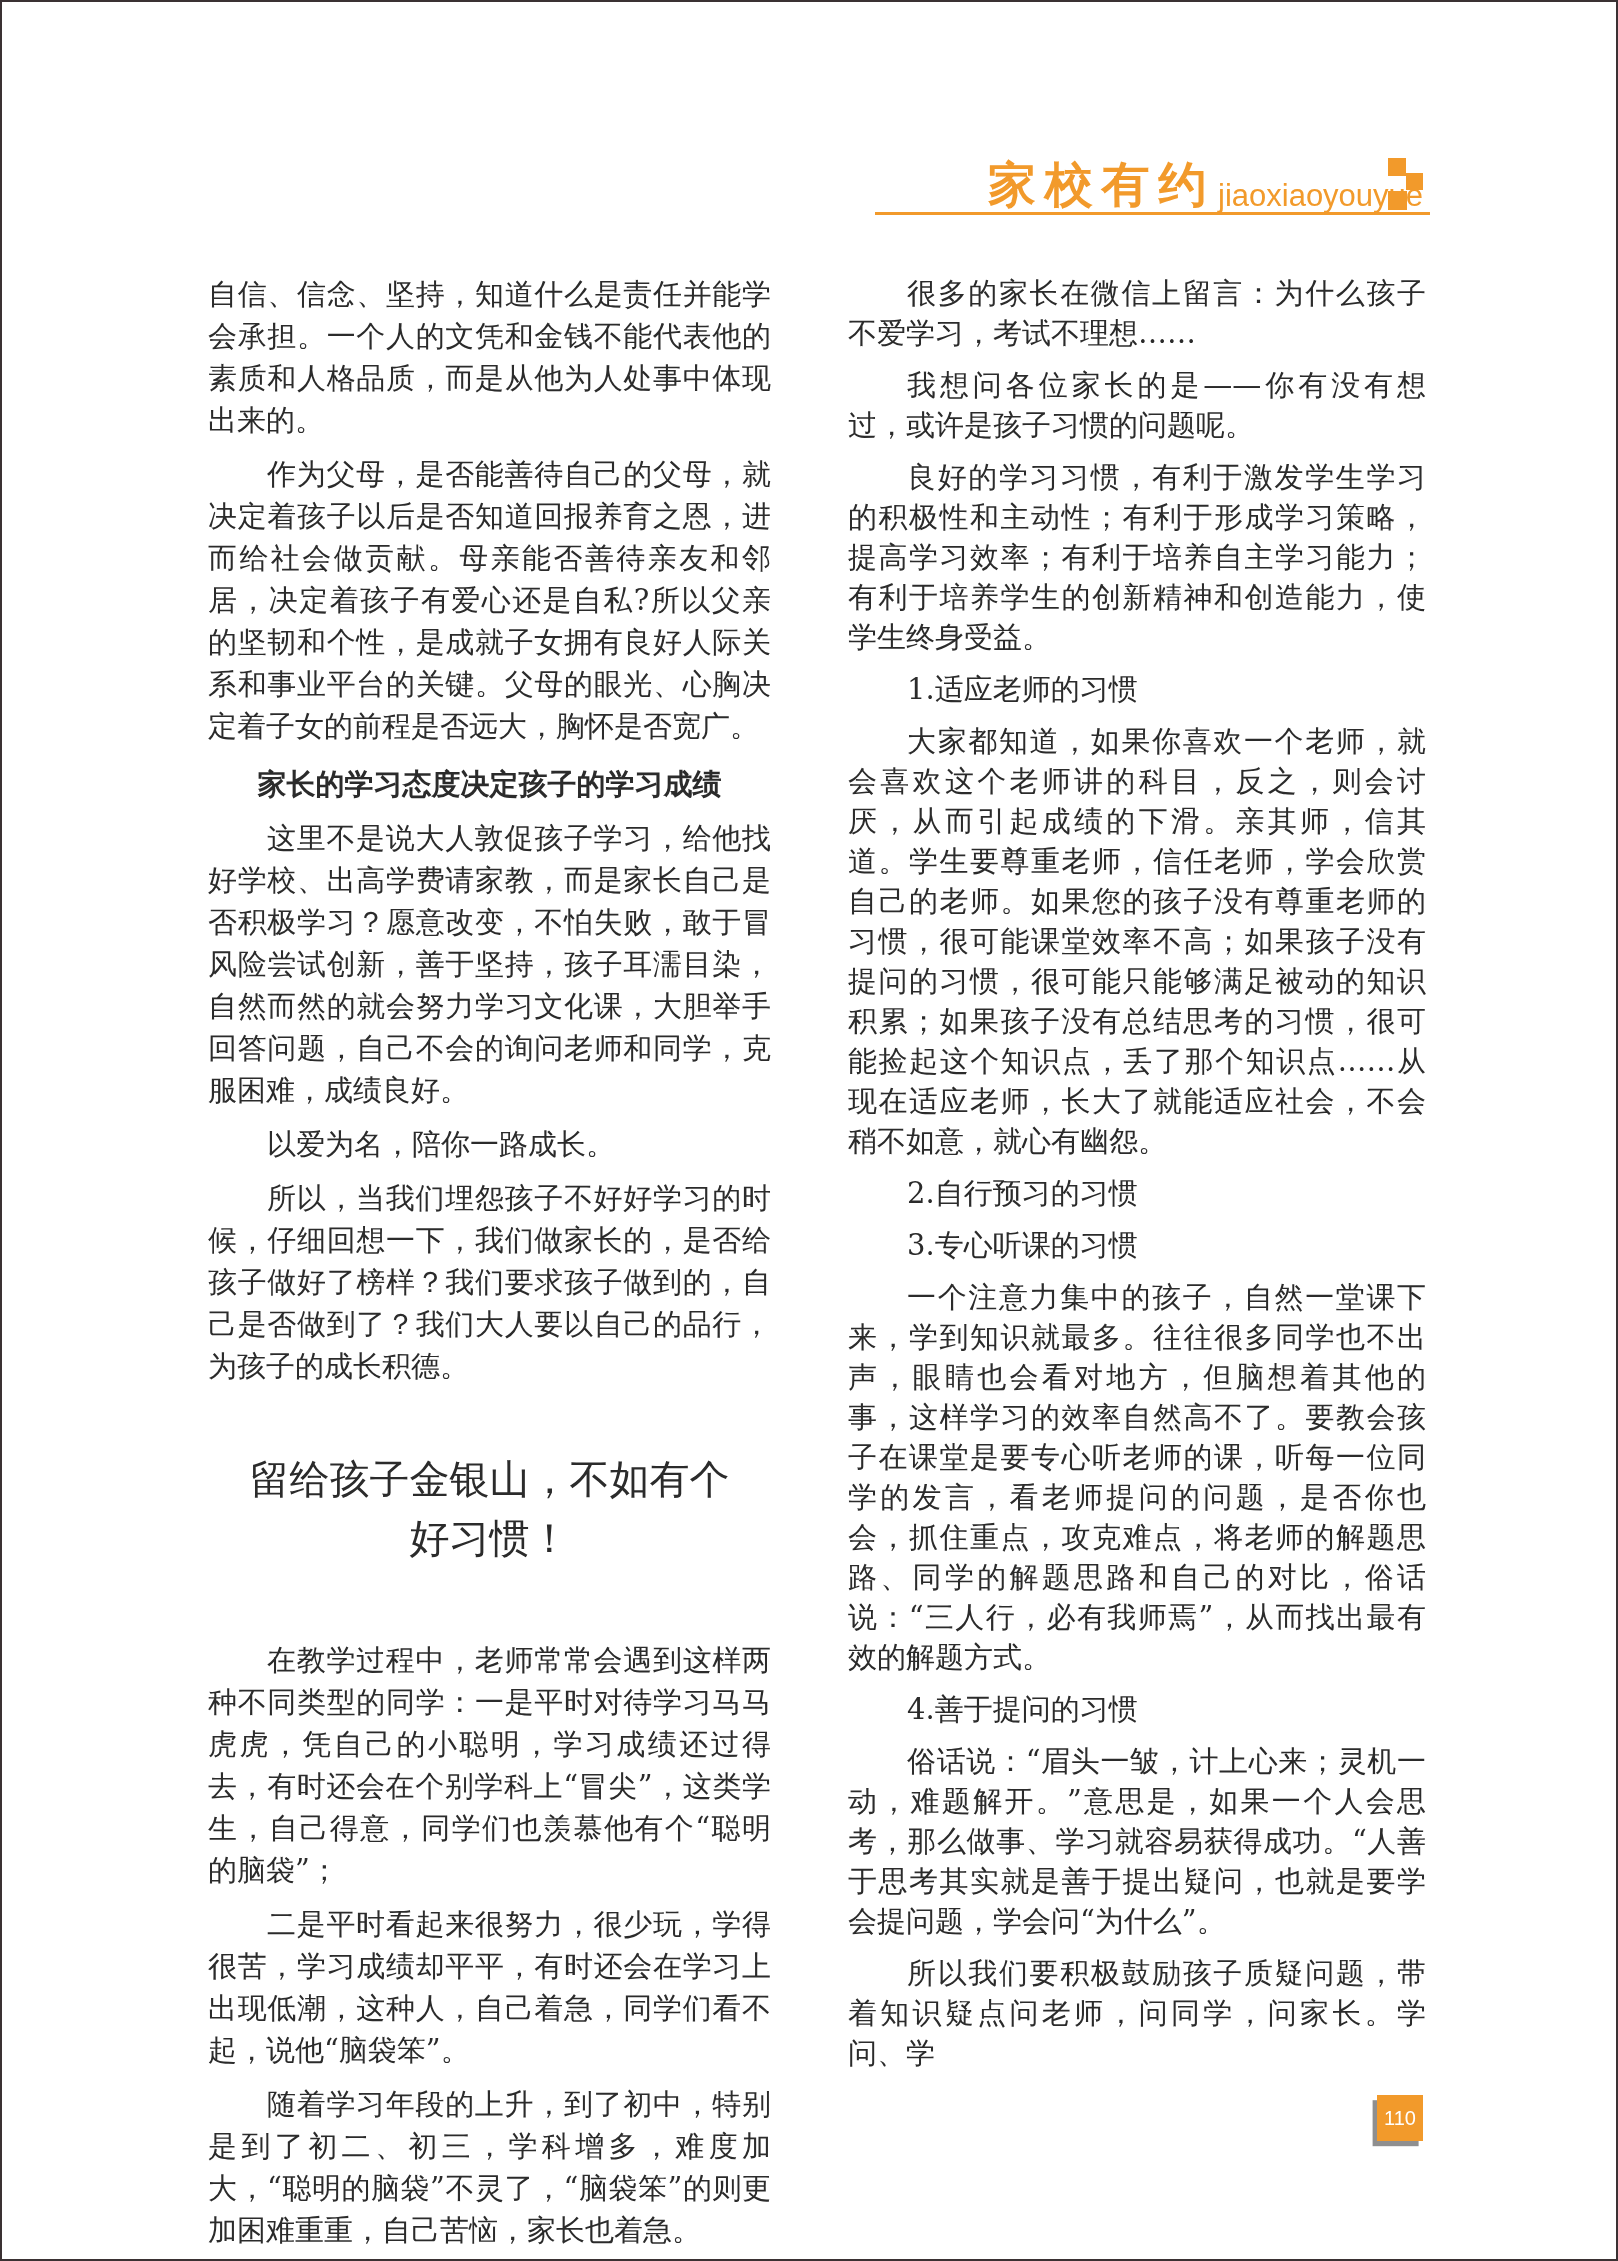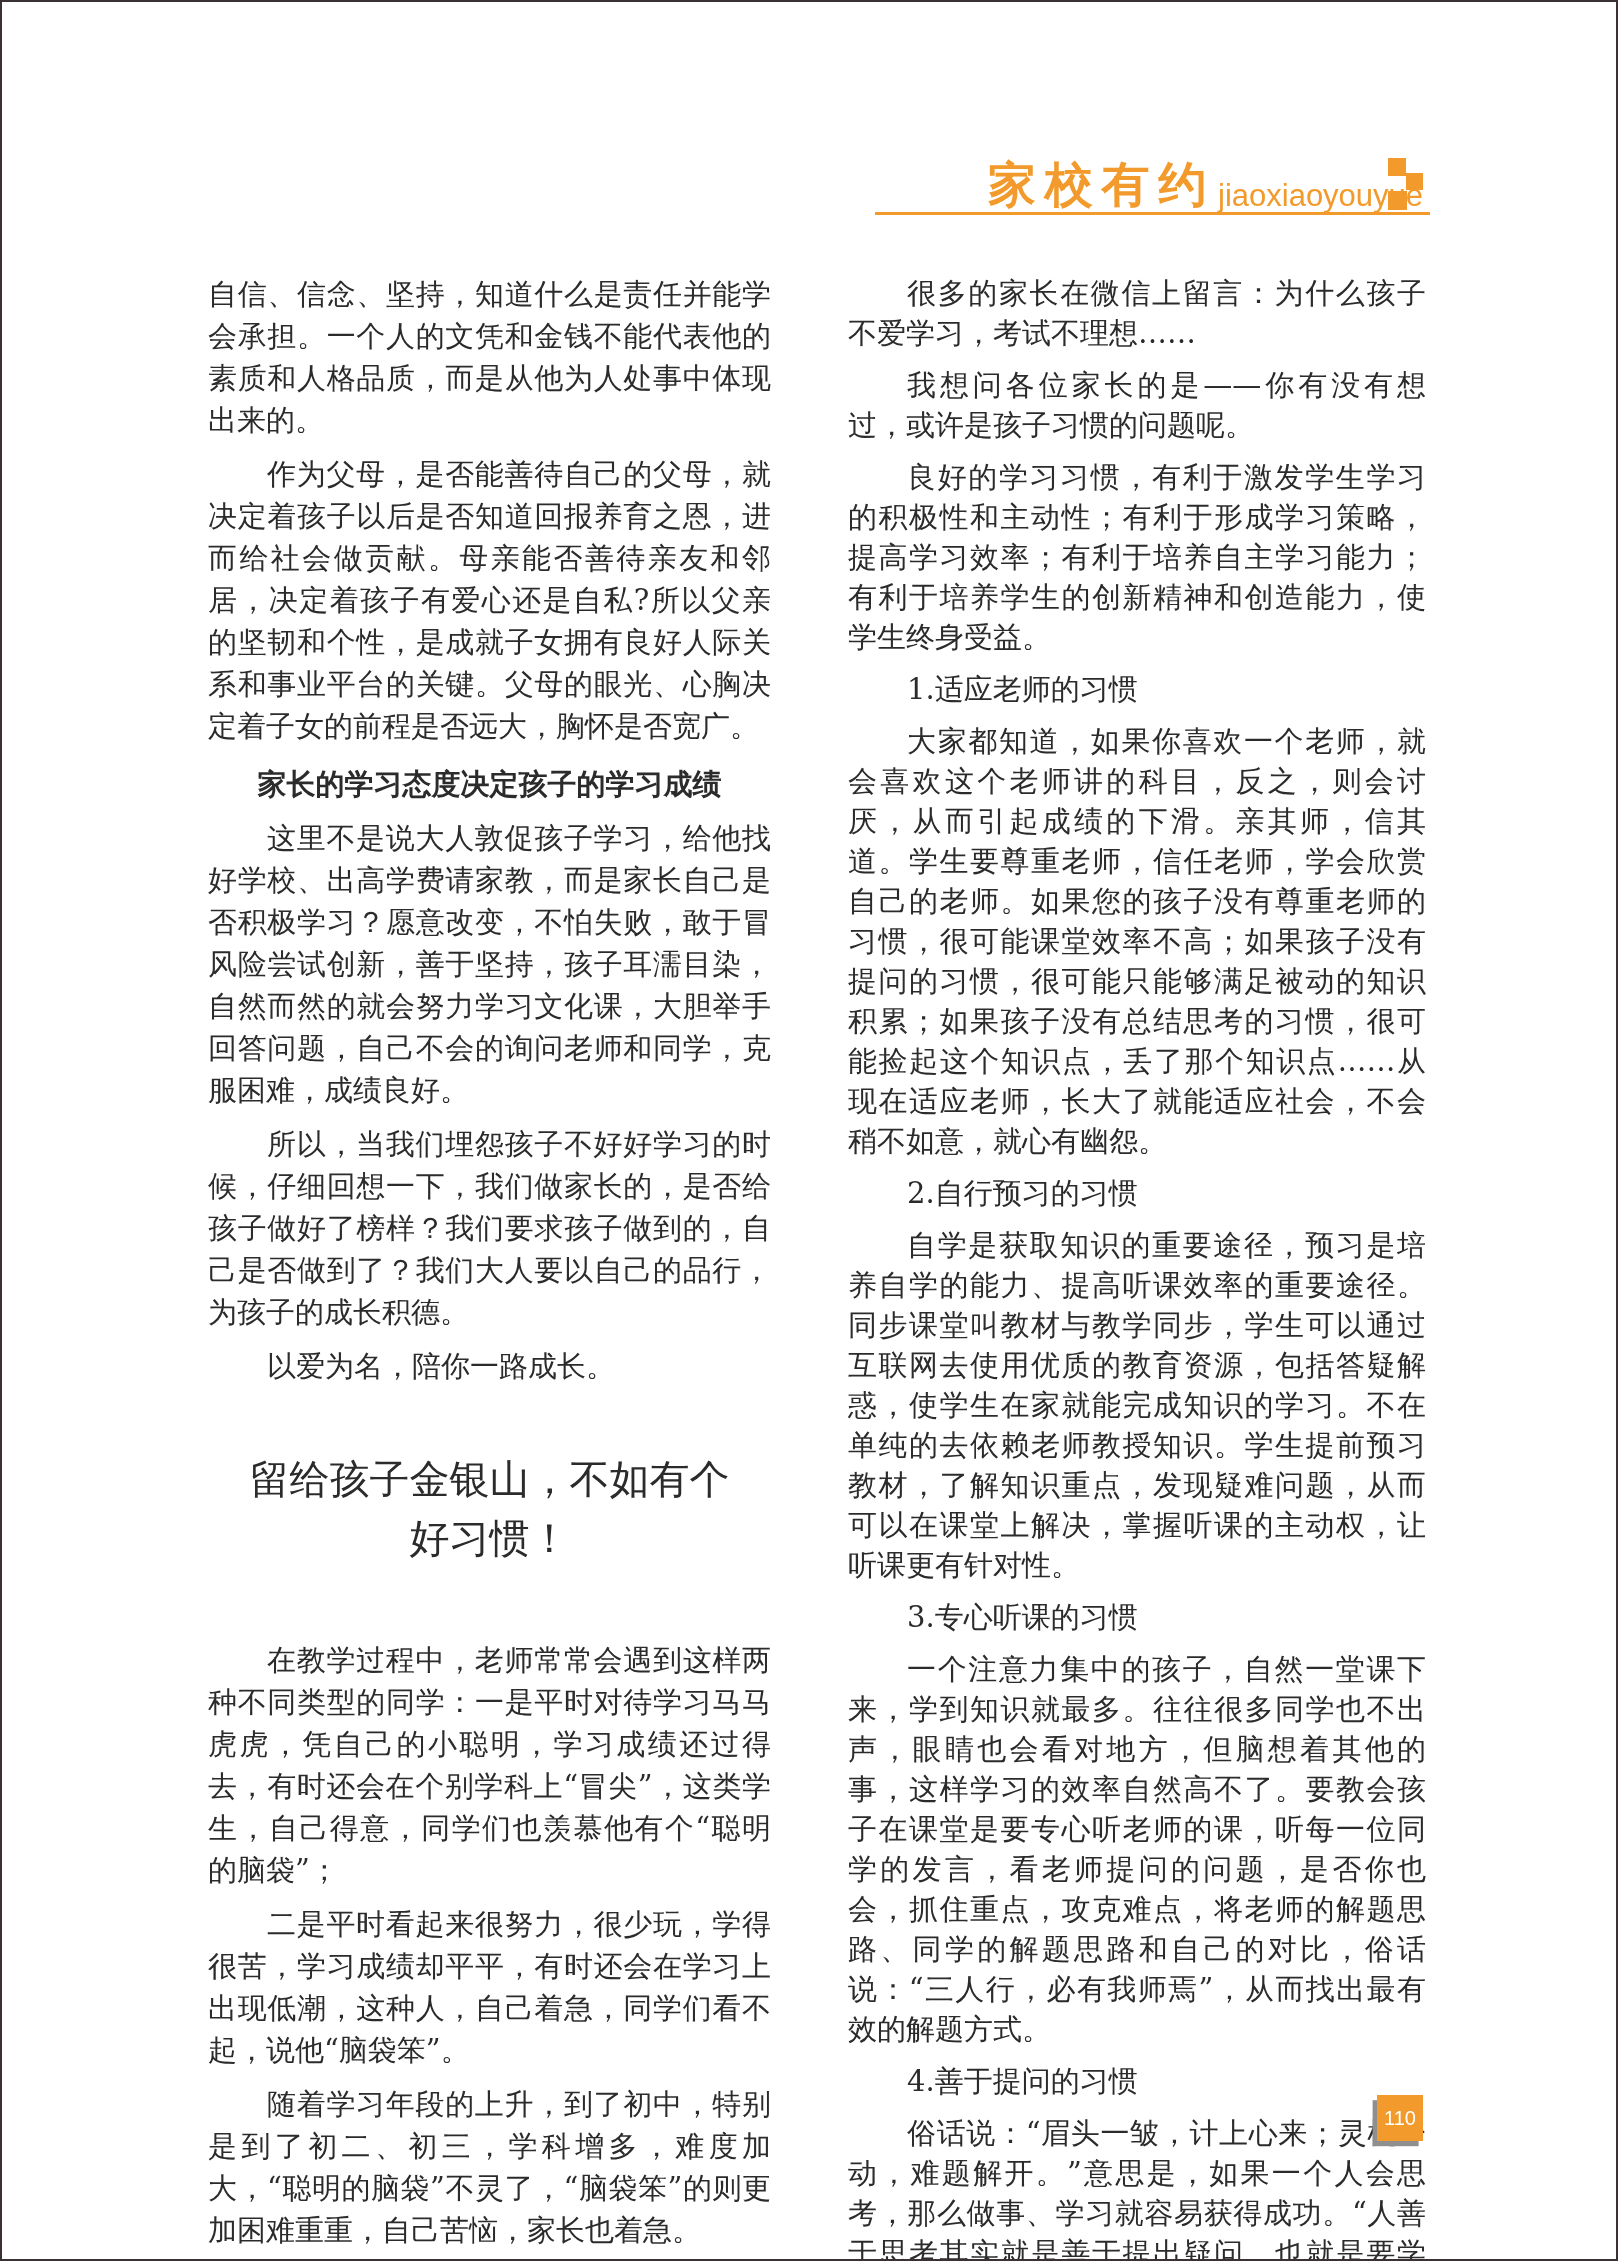--- a/index.html
+++ b/index.html
@@ -82,40 +82,39 @@
     <span class="sq sq3"></span>
   </span>
   <div class="hdr-underline"></div>
 
   
   <div class="col col-left">
     <p>自信、信念、坚持，知道什么是责任并能学会承担。一个人的文凭和金钱不能代表他的素质和人格品质，而是从他为人处事中体现出来的。</p>
     <p class="indent">作为父母，是否能善待自己的父母，就决定着孩子以后是否知道回报养育之恩，进而给社会做贡献。母亲能否善待亲友和邻居，决定着孩子有爱心还是自私?所以父亲的坚韧和个性，是成就子女拥有良好人际关系和事业平台的关键。父母的眼光、心胸决定着子女的前程是否远大，胸怀是否宽广。</p>
     <p class="section-heading">家长的学习态度决定孩子的学习成绩</p>
     <p class="indent">这里不是说大人敦促孩子学习，给他找好学校、出高学费请家教，而是家长自己是否积极学习？愿意改变，不怕失败，敢于冒风险尝试创新，善于坚持，孩子耳濡目染，自然而然的就会努力学习文化课，大胆举手回答问题，自己不会的询问老师和同学，克服困难，成绩良好。</p>
+    <p class="indent">以爱为名，陪你一路成长。</p>
     <p class="indent">所以，当我们埋怨孩子不好好学习的时候，仔细回想一下，我们做家长的，是否给孩子做好了榜样？我们要求孩子做到的，自己是否做到了？我们大人要以自己的品行，为孩子的成长积德。</p>
-    <p class="indent">以爱为名，陪你一路成长。</p>
     <p class="article-title">
       <span>留给孩子金银山，不如有个</span><br>
       <span>好习惯！</span>
     </p>
     <p class="indent after-article">在教学过程中，老师常常会遇到这样两种不同类型的同学：一是平时对待学习马马虎虎，凭自己的小聪明，学习成绩还过得去，有时还会在个别学科上“冒尖”，这类学生，自己得意，同学们也羡慕他有个“聪明的脑袋”；</p>
     <p class="indent">二是平时看起来很努力，很少玩，学得很苦，学习成绩却平平，有时还会在学习上出现低潮，这种人，自己着急，同学们看不起，说他“脑袋笨”。</p>
     <p class="indent">随着学习年段的上升，到了初中，特别是到了初二、初三，学科增多，难度加大，“聪明的脑袋”不灵了，“脑袋笨”的则更加困难重重，自己苦恼，家长也着急。</p>
   </div>
 
   
   <div class="col col-right">
     <p class="indent">很多的家长在微信上留言：为什么孩子不爱学习，考试不理想……</p>
     <p class="indent">我想问各位家长的是——你有没有想过，或许是孩子习惯的问题呢。</p>
     <p class="indent">良好的学习习惯，有利于激发学生学习的积极性和主动性；有利于形成学习策略，提高学习效率；有利于培养自主学习能力；有利于培养学生的创新精神和创造能力，使学生终身受益。</p>
     <p class="indent">1.适应老师的习惯</p>
     <p class="indent">大家都知道，如果你喜欢一个老师，就会喜欢这个老师讲的科目，反之，则会讨厌，从而引起成绩的下滑。亲其师，信其道。学生要尊重老师，信任老师，学会欣赏自己的老师。如果您的孩子没有尊重老师的习惯，很可能课堂效率不高；如果孩子没有提问的习惯，很可能只能够满足被动的知识积累；如果孩子没有总结思考的习惯，很可能捡起这个知识点，丢了那个知识点……从现在适应老师，长大了就能适应社会，不会稍不如意，就心有幽怨。</p>
     <p class="indent">2.自行预习的习惯</p>
-    <p class="indent">自学是获取知识的重要途径，预习是培养自学的能力、提高听课效率的重要途径。同步课堂叫教材与教学同步，学生可以通过互联网去使用优质的教育资源，包括答疑解惑，使学生在家就能完成知识的学习。不在单纯的去依赖老师教授知识。学生提前预习教材，了解知识重点，发现疑难问题，从而可以在课堂上解决，掌握听课的主动权，让听课更有针对性。</p>
     <p class="indent">3.专心听课的习惯</p>
     <p class="indent">一个注意力集中的孩子，自然一堂课下来，学到知识就最多。往往很多同学也不出声，眼睛也会看对地方，但脑想着其他的事，这样学习的效率自然高不了。要教会孩子在课堂是要专心听老师的课，听每一位同学的发言，看老师提问的问题，是否你也会，抓住重点，攻克难点，将老师的解题思路、同学的解题思路和自己的对比，俗话说：“三人行，必有我师焉”，从而找出最有效的解题方式。</p>
     <p class="indent">4.善于提问的习惯</p>
     <p class="indent">俗话说：“眉头一皱，计上心来；灵机一动，难题解开。”意思是，如果一个人会思考，那么做事、学习就容易获得成功。“人善于思考其实就是善于提出疑问，也就是要学会提问题，学会问“为什么”。</p>
     <p class="indent">所以我们要积极鼓励孩子质疑问题，带着知识疑点问老师，问同学，问家长。学问、学</p>
   </div>
 
   
   <div class="page-badge">110</div>
 

